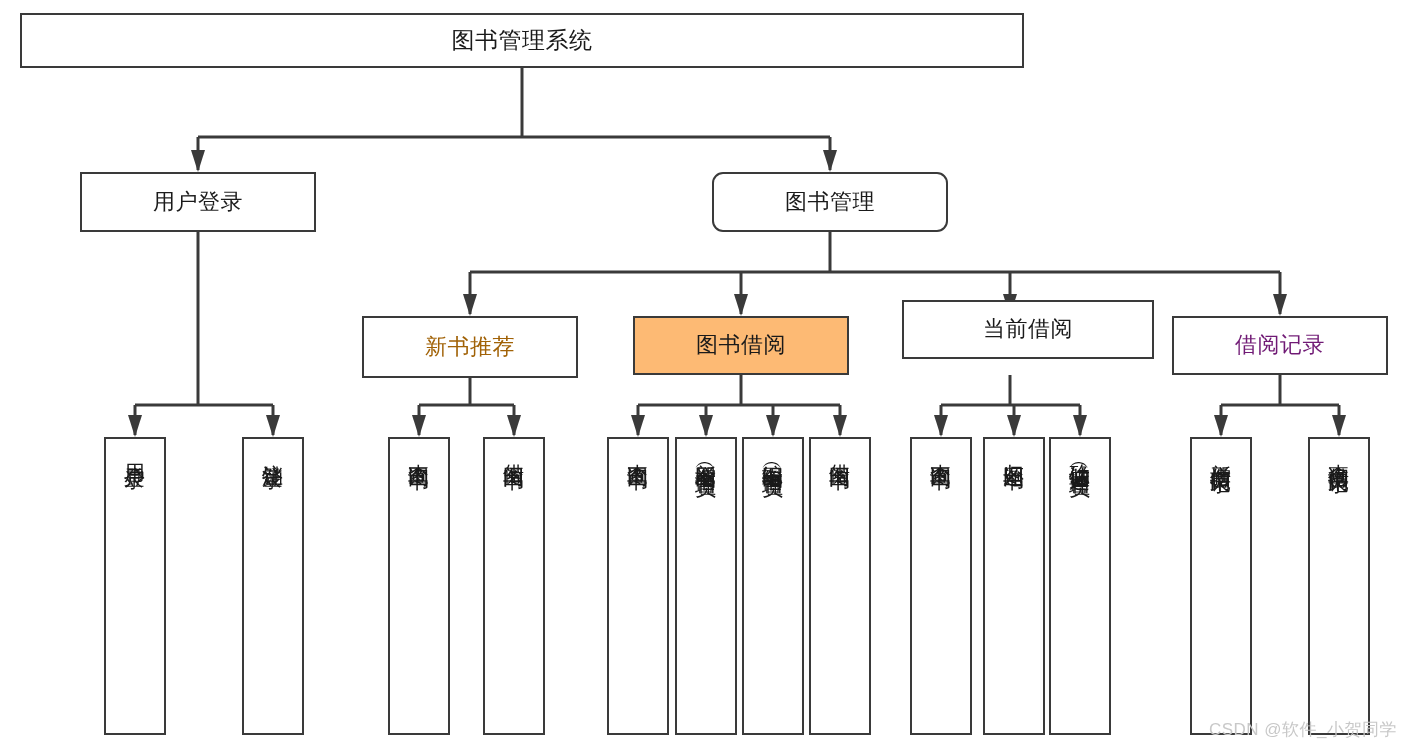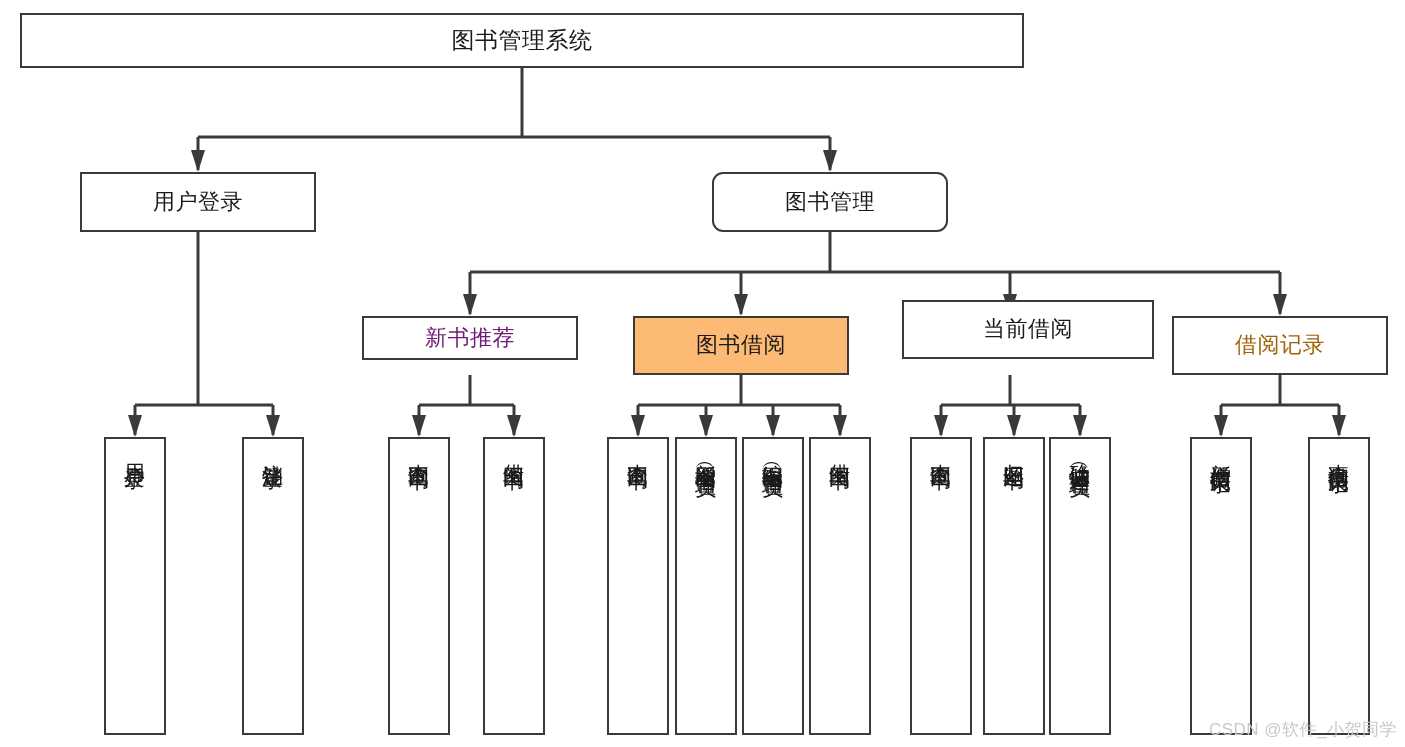--- a/index.html
+++ b/index.html
@@ -132,30 +132,30 @@
   <div id="nodes-layer">
       <div class="node horizontal root" id="node-root" style="left: 20px; top: 13px; width: 1004px; height: 55px; border-color: rgb(58, 58, 58); background: rgb(255, 255, 255); color: rgb(26, 26, 26);">
         <span class="node-label">图书管理系统</span>
       </div>
       <div class="node horizontal" id="node-login" style="left: 80px; top: 172px; width: 236px; height: 60px; border-color: rgb(58, 58, 58); background: rgb(255, 255, 255); color: rgb(26, 26, 26);">
         <span class="node-label">用户登录</span>
       </div>
       <div class="node horizontal" id="node-bookmgmt" style="left: 712px; top: 172px; width: 236px; height: 60px; border-color: rgb(58, 58, 58); background: rgb(255, 255, 255); color: rgb(26, 26, 26); border-radius: 11px;">
         <span class="node-label">图书管理</span>
       </div>
-      <div class="node horizontal" id="node-newbook" style="left: 362px; top: 316px; width: 216px; height: 44px; border-color: rgb(58, 58, 58); background: rgb(255, 255, 255); color: #701a75;">
+      <div class="node horizontal" id="node-newbook" style="left: 362px; top: 316px; width: 216px; height: 62px; border-color: rgb(58, 58, 58); background: rgb(255, 255, 255); color: #a16207;">
         <span class="node-label">新书推荐</span>
       </div>
       <div class="node horizontal" id="node-borrow" style="left: 633px; top: 316px; width: 216px; height: 59px; border-color: rgb(58, 58, 58); background: #fdba74; color: rgb(26, 26, 26);">
         <span class="node-label">图书借阅</span>
       </div>
       <div class="node horizontal" id="node-current" style="left: 902px; top: 300px; width: 252px; height: 59px; border-color: rgb(58, 58, 58); background: rgb(255, 255, 255); color: rgb(26, 26, 26);">
         <span class="node-label">当前借阅</span>
       </div>
-      <div class="node horizontal" id="node-records" style="left: 1172px; top: 316px; width: 216px; height: 59px; border-color: rgb(58, 58, 58); background: rgb(255, 255, 255); color: #a16207;">
+      <div class="node horizontal" id="node-records" style="left: 1172px; top: 316px; width: 216px; height: 59px; border-color: rgb(58, 58, 58); background: rgb(255, 255, 255); color: #701a75;">
         <span class="node-label">借阅记录</span>
       </div>
       <div class="node vertical" id="node-leaf-login-1" style="left: 104px; top: 437px; width: 62px; height: 298px; border-color: rgb(58, 58, 58); background: rgb(255, 255, 255); color: rgb(26, 26, 26);">
         <span class="node-label">用户登录</span>
       </div>
       <div class="node vertical" id="node-leaf-login-2" style="left: 242px; top: 437px; width: 62px; height: 298px; border-color: rgb(58, 58, 58); background: rgb(255, 255, 255); color: rgb(26, 26, 26);">
         <span class="node-label">注销登录</span>
       </div>
       <div class="node vertical" id="node-leaf-new-1" style="left: 388px; top: 437px; width: 62px; height: 298px; border-color: rgb(58, 58, 58); background: rgb(255, 255, 255); color: rgb(26, 26, 26);">
         <span class="node-label">查询图书</span>

